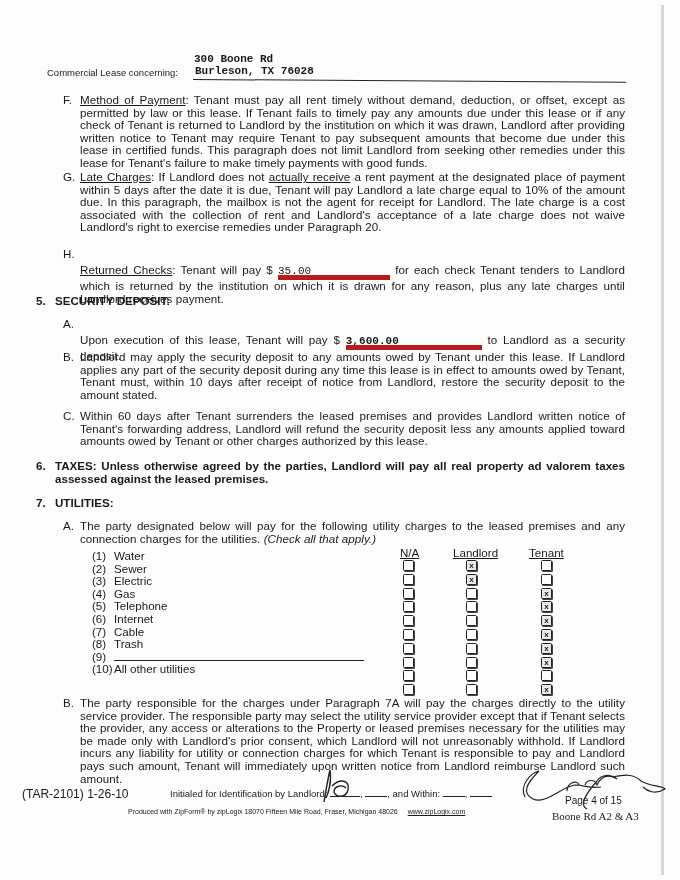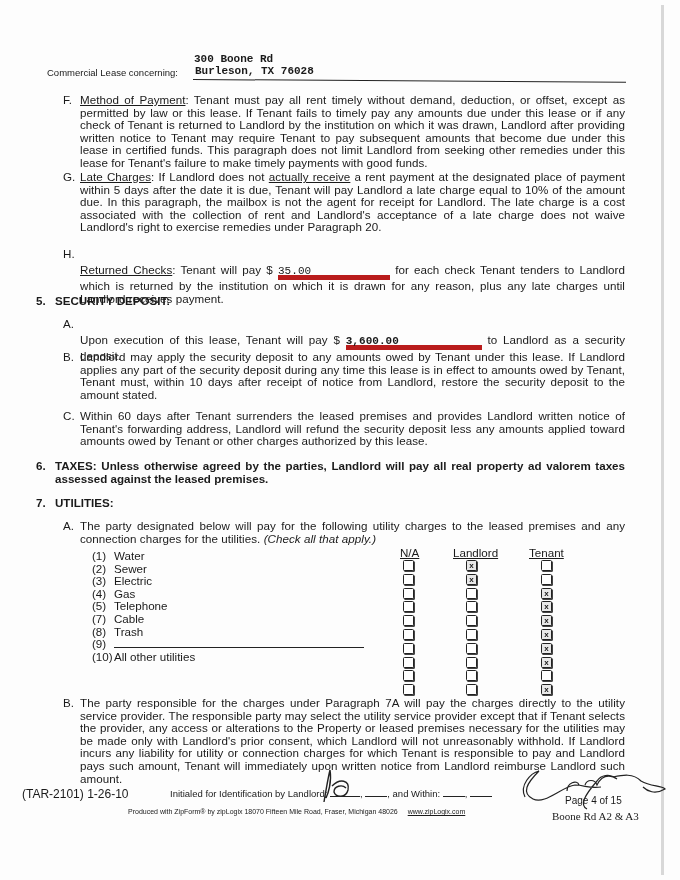--- a/index.html
+++ b/index.html
@@ -104,20 +104,21 @@
 <div class="col-h" style="left:400px;">N/A</div>
 <div class="col-h" style="left:453px;">Landlord</div>
 <div class="col-h" style="left:529px;">Tenant</div>
 
 <div class="util-list" id="util-list">
     <div class="util-row"><span class="n">(1)</span><span>Water</span></div>
     <div class="util-row"><span class="n">(2)</span><span>Sewer</span></div>
     <div class="util-row"><span class="n">(3)</span><span>Electric</span></div>
     <div class="util-row"><span class="n">(4)</span><span>Gas</span></div>
     <div class="util-row"><span class="n">(5)</span><span>Telephone</span></div>
+    <div class="util-row"><span class="n">(6)</span><span>Internet</span></div>
     <div class="util-row"><span class="n">(7)</span><span>Cable</span></div>
     <div class="util-row"><span class="n">(8)</span><span>Trash</span></div>
     <div class="util-row"><span class="n">(9)</span><span class="util-line"></span></div>
     <div class="util-row"><span class="n">(10)</span><span>All other utilities</span></div>
   </div>
 <div class="cb-col" style="left:403px;" id="col-na">
     <div class="cb"></div>
     <div class="cb"></div>
     <div class="cb"></div>
     <div class="cb"></div>

